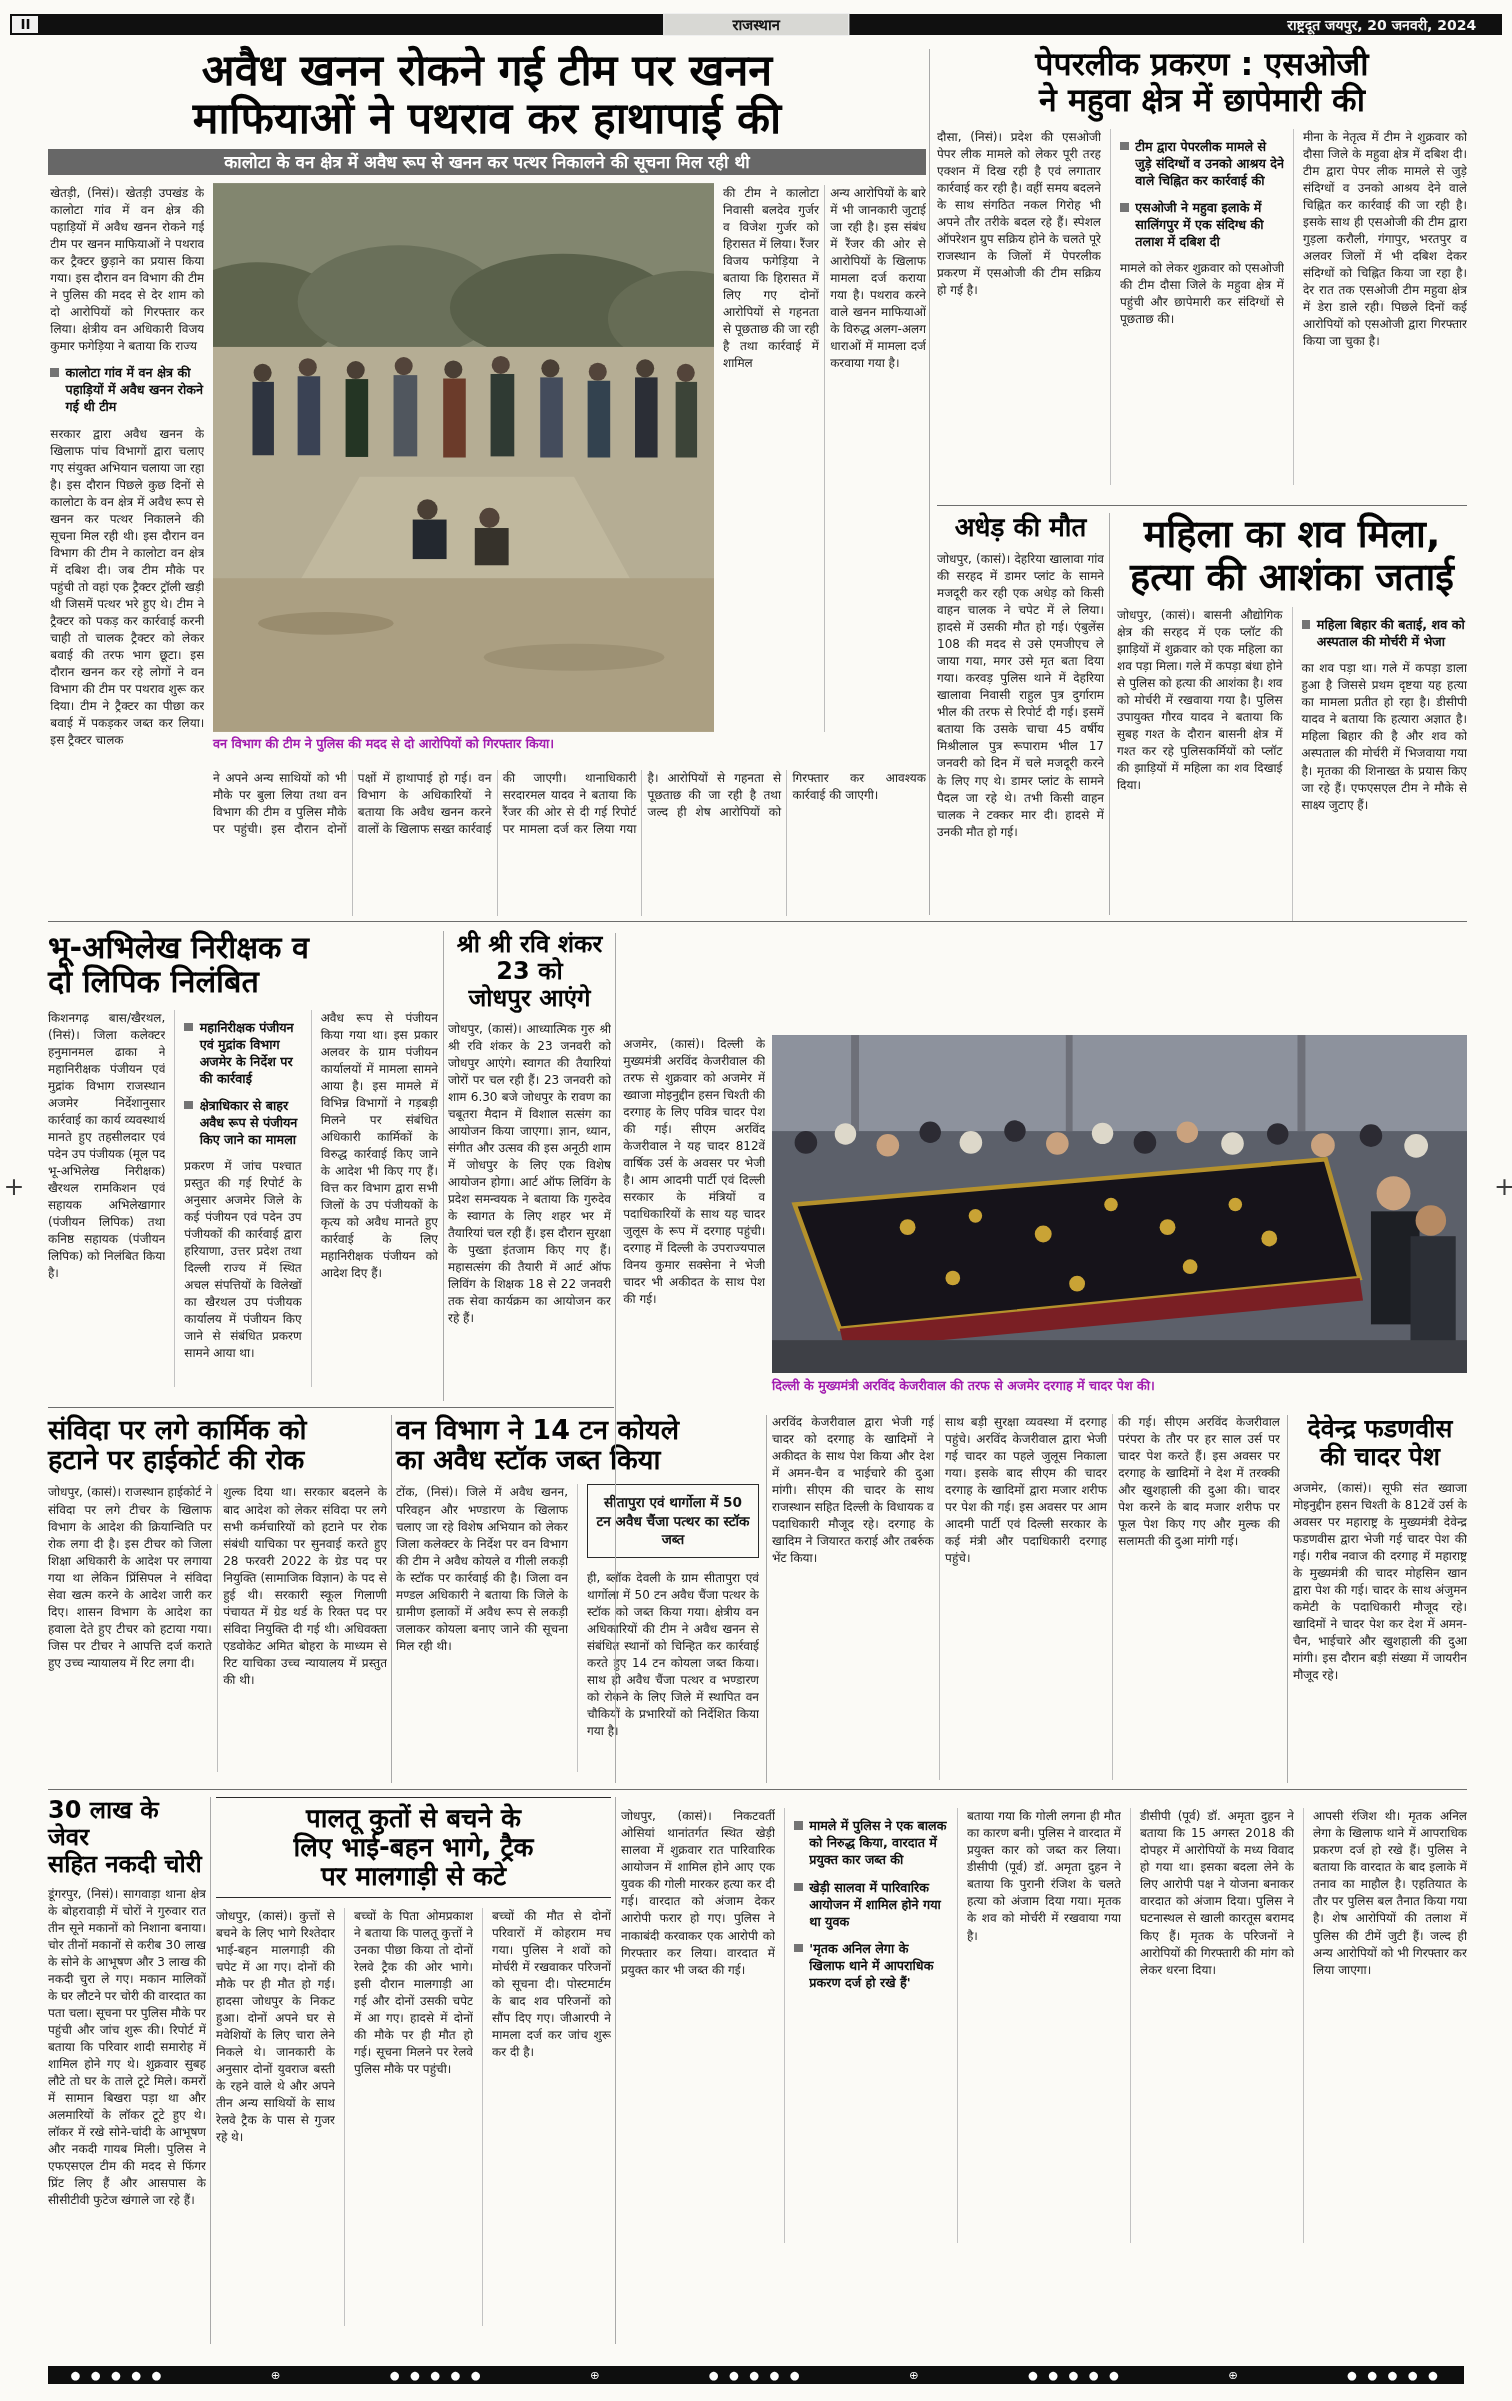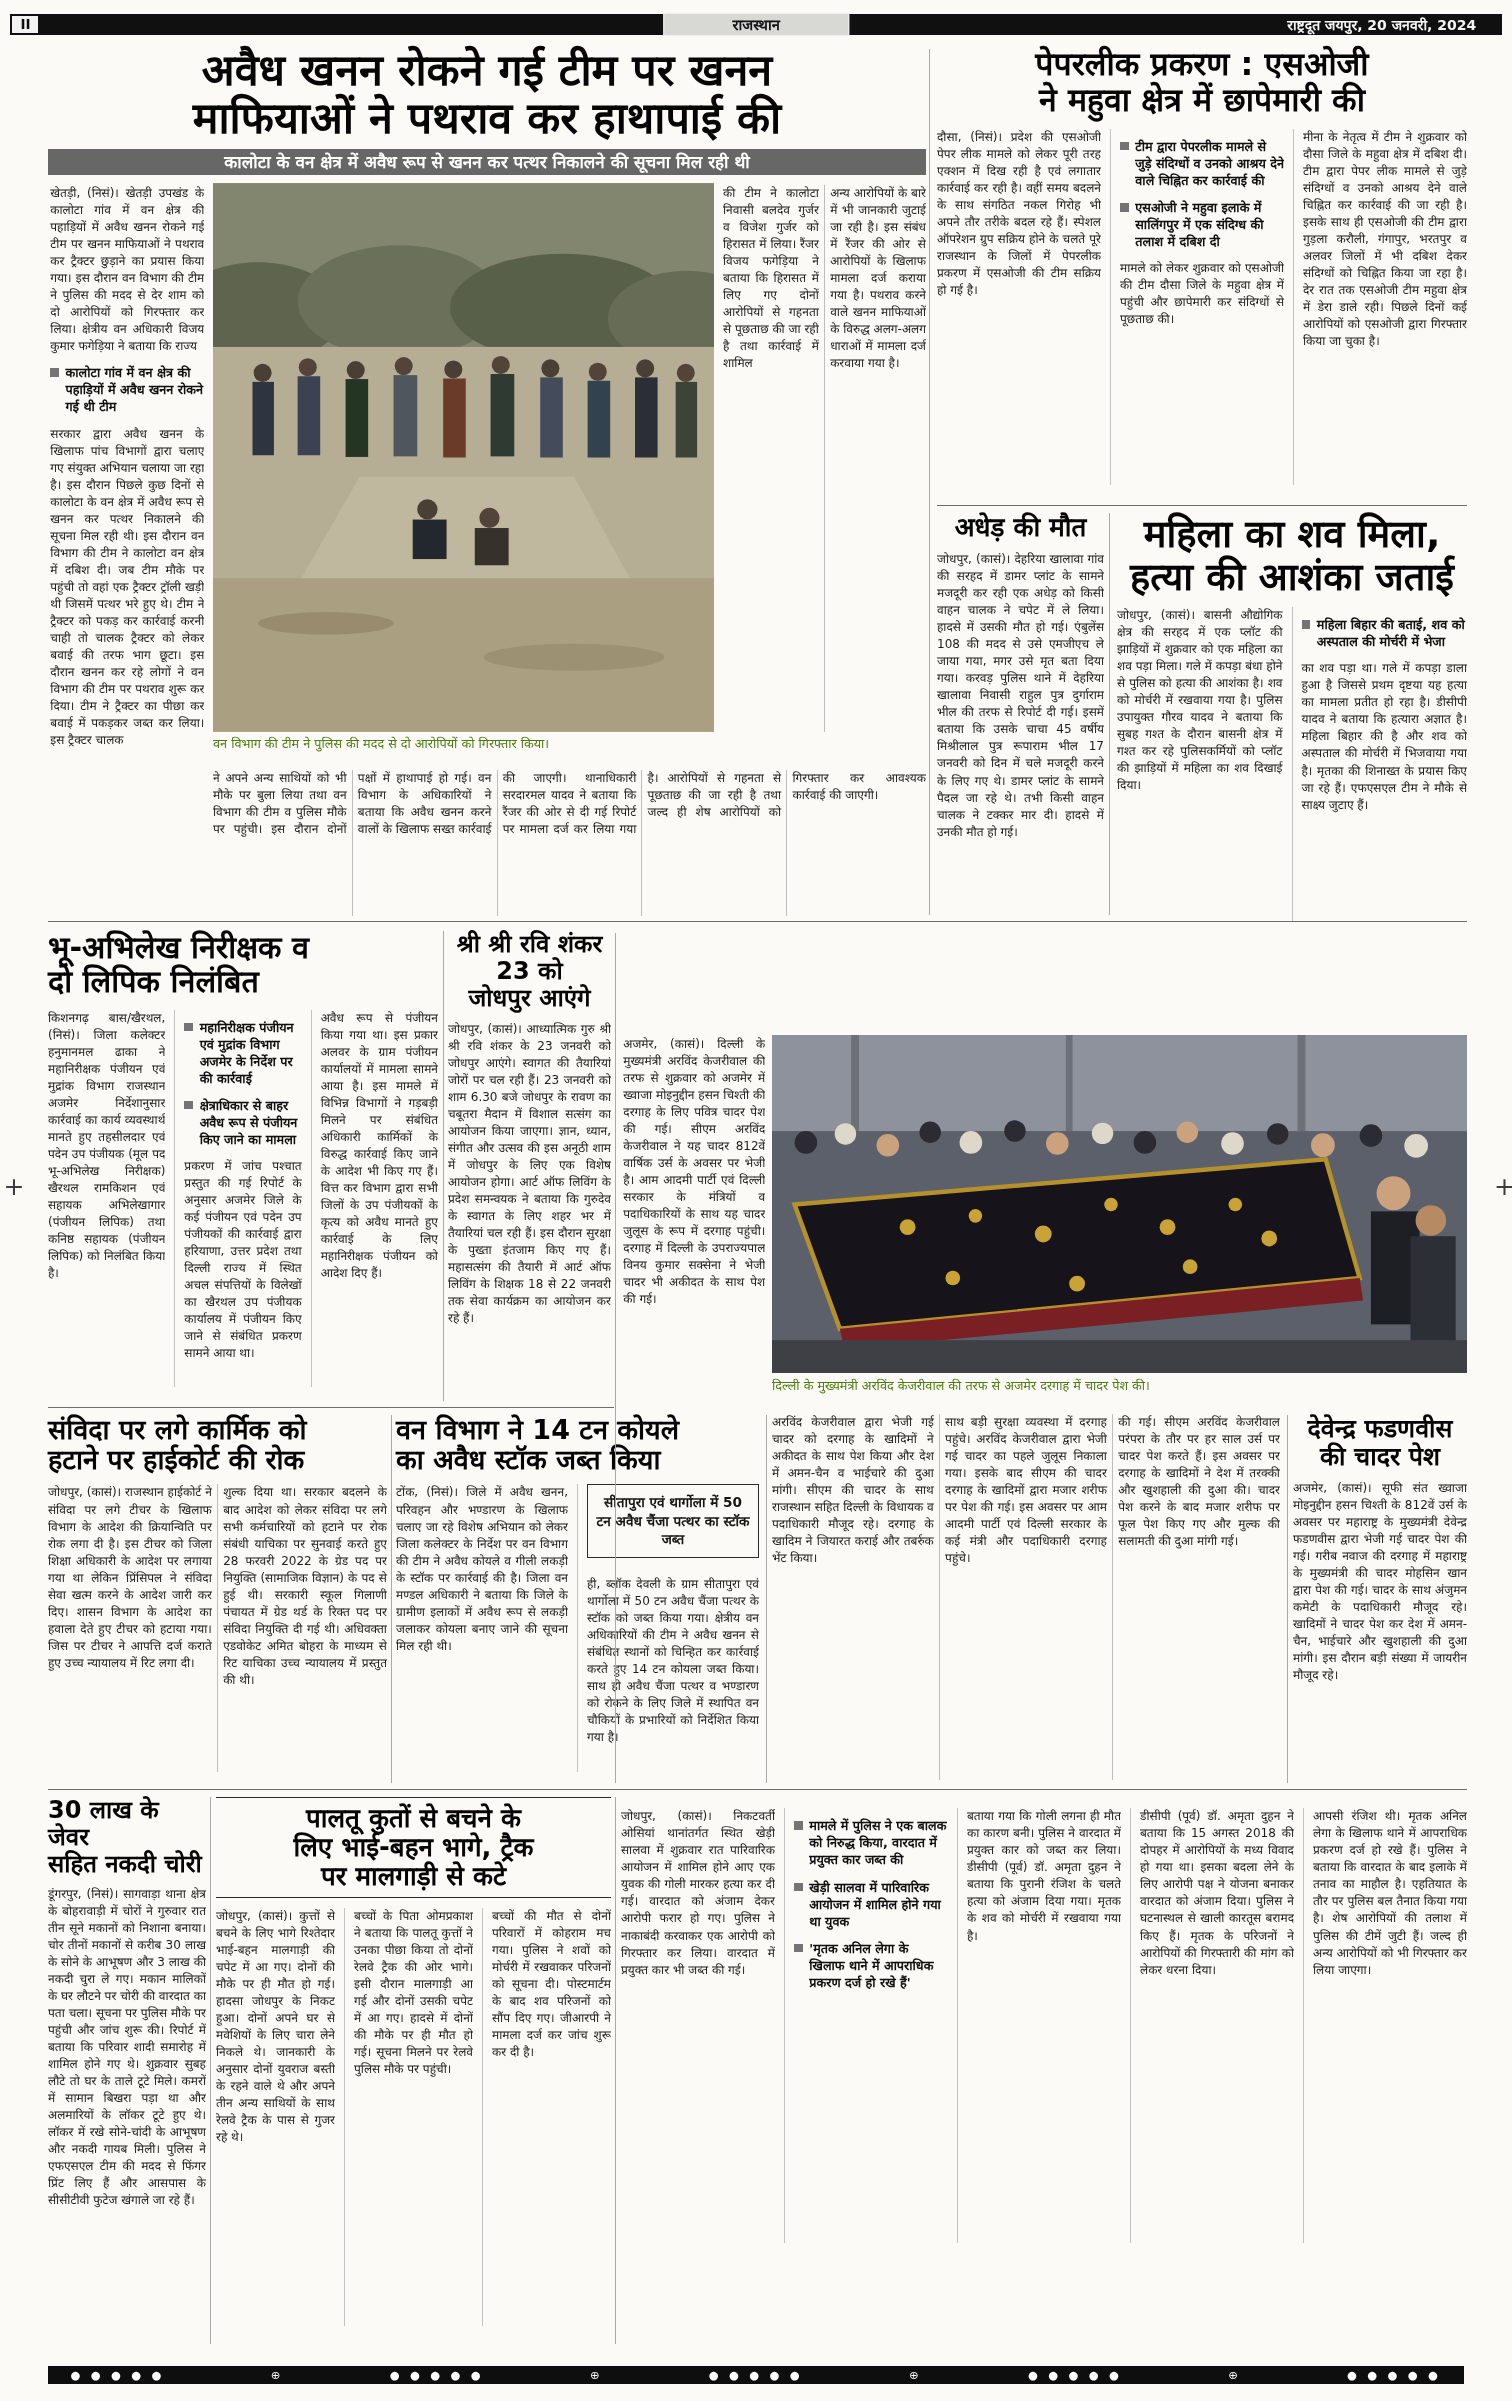--- a/index.html
+++ b/index.html
@@ -11,24 +11,24 @@
   .hd-left { text-align:left; }
   .bp { font-size:12px; line-height:1.42; text-align:justify; color:#1c1c1c; margin-bottom:8px; }
   .cols { column-gap:11.3px; column-rule:0.6px solid #bdbdbd; overflow:hidden; }
   .frow { display:flex; overflow:hidden; }
   .fcol { flex:1 1 0; min-width:0; overflow:hidden; }
   .fcol + .fcol { border-left:0.6px solid #c2c2c2; padding-left:9px; margin-left:9px; }
   .bullet { display:flex; gap:6.8px; margin:9px 0 10.2px 0; }
   .bullet .sq { flex:0 0 auto; width:8.5px; height:8.5px; background:#747474; margin-top:4px; }
   .bullet .bt { font-weight:700; font-size:12.7px; line-height:1.34; color:#101010; }
   .standfirst { background:#676767; color:#ffffff; font-weight:700; text-align:center; }
-  .caption { font-weight:400; font-size:12.7px; color:#4d7c0f; line-height:1.25; }
+  .caption { font-weight:700; font-size:12.7px; color:#a21caf; line-height:1.25; }
   .vline { position:absolute; width:1.1px; background:#a9a9a9; }
   .hline { position:absolute; height:1.1px; background:#6d6d6d; }
-  .box50 { border:1.1px solid #2b2b2b; padding:8px 6.8px; font-weight:700; font-size:13.6px; text-align:center; line-height:1.35; margin-bottom:18px; }
+  .box50 { border:1.1px solid #2b2b2b; padding:8px 6.8px; font-weight:700; font-size:13.6px; text-align:center; line-height:1.35; margin-bottom:12px; }
   .header-bar { background:#101010; display:flex; align-items:center; }
   .header-pageno { background:#f2f2f2; color:#0c0c0c; font-weight:700; font-size:13.6px; width:26px; height:17px; display:flex; align-items:center; justify-content:center; margin-left:2.3px; }
   .header-section { position:absolute; left:50%; transform:translateX(-50%); background:#d8d8d4; border:0.6px solid #f0f0f0; color:#141414; font-weight:700; font-size:14.7px; padding:0.6px 68px; }
   .header-mast { margin-left:auto; color:#f5f5f5; font-size:14px; font-weight:700; padding-right:26px; }
   .footer-bar { background:#0e0e0e; color:#fefefe; display:flex; align-items:center; justify-content:space-between; padding:0 22.6px; font-size:11.3px; letter-spacing:3.4px; }
   .crop { color:#3d3d3d; font-size:25px; font-weight:400; }
   .photo-frame { background:#9a9a8c; overflow:hidden; }
 </style>
 </head>
 <body>

